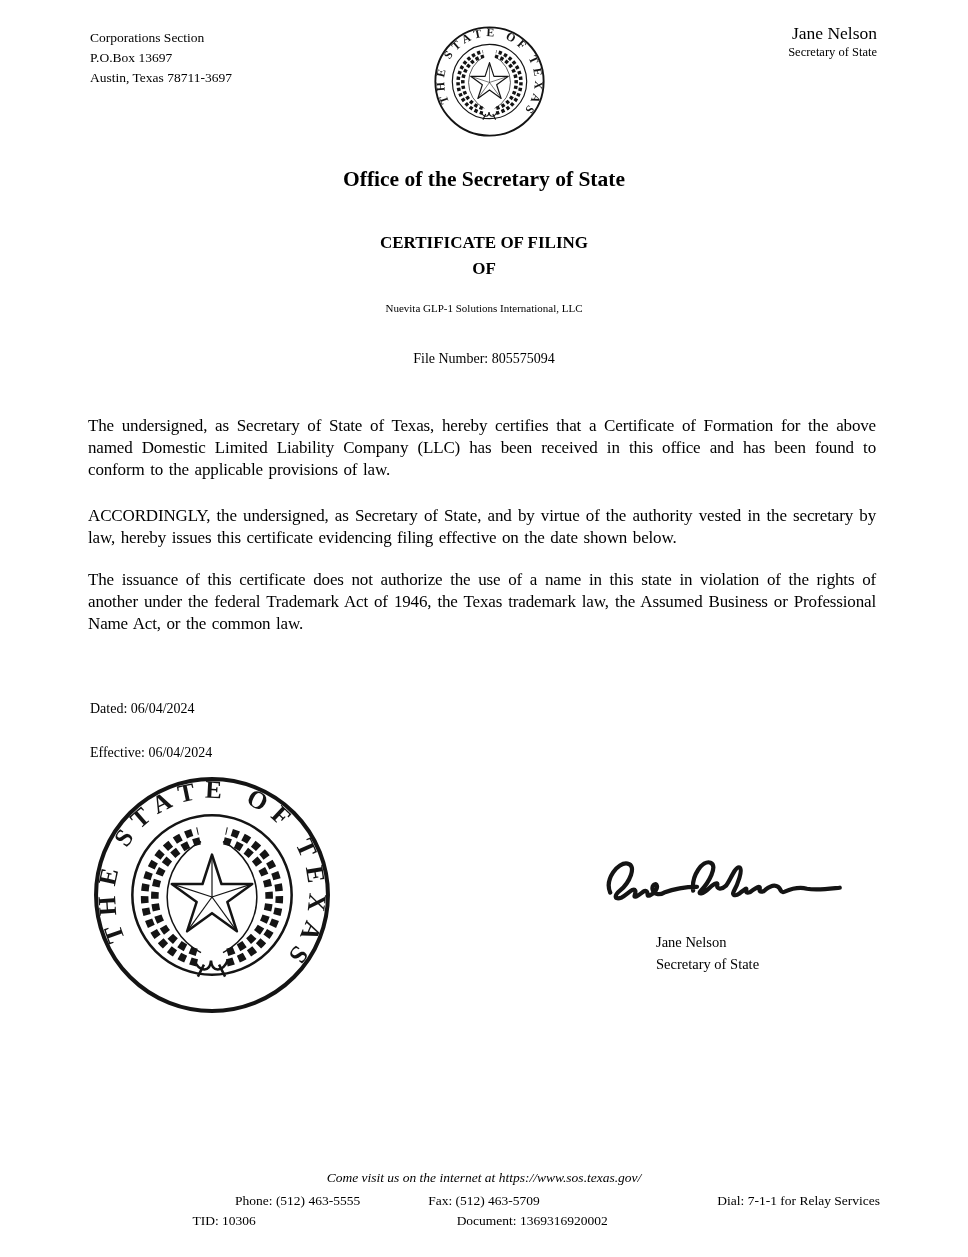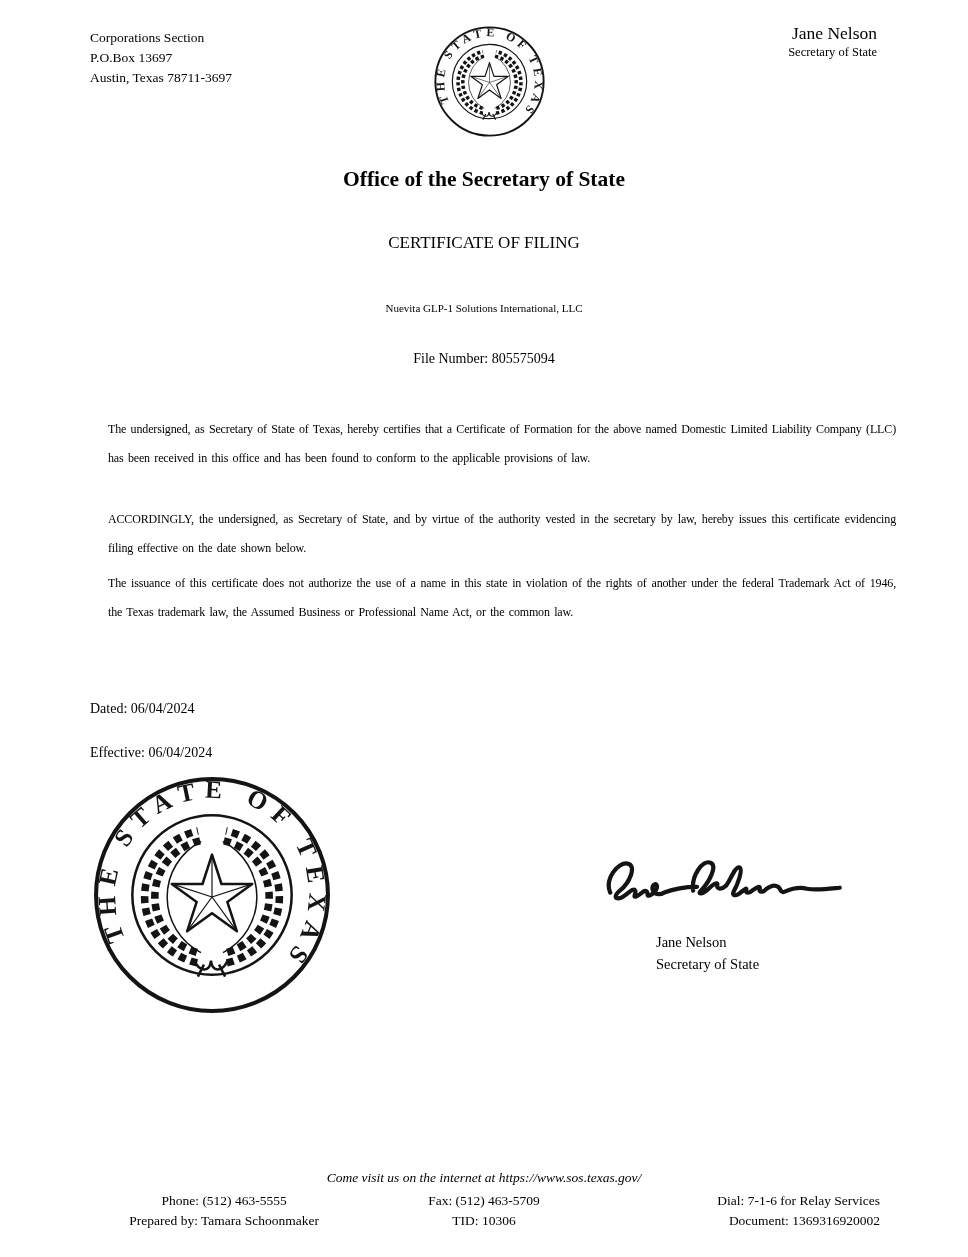--- a/index.html
+++ b/index.html
@@ -22,34 +22,34 @@
   .hdr-right .name { font-size:17.5px; line-height:22px; }
   .hdr-right .title { font-size:12.5px; line-height:16px; }
 
   .office-title {
     left:0; top:141px; width:100%;
     text-align:center; font-weight:bold; font-size:21.5px;margin-top:26px;
   }
 
   .cert-heading {
     left:0; top:230px; width:100%;
-    text-align:center; font-weight:normal; font-size:17px; line-height:26px;
+    text-align:center; font-weight:bold; font-size:17px; line-height:26px;
   }
   .entity-name {
     left:0; top:302px; width:100%;
     text-align:center; font-size:11px;
   }
   .file-number {
     left:0; top:351px; width:100%;
     text-align:center; font-size:14px;
   }
 
   .body-par {
-    left:108px; width:788px;
-    font-size:12px; line-height:29px;
+    left:88px; width:788px;
+    font-size:17px; line-height:22px;
     text-align:justify;
     letter-spacing:-0.15px; word-spacing:1.5px;
   }
   .p1 { top:415px; }
   .p2 { top:505px; }
   .p3 { top:569px; }
 
   .date-line { left:90px; font-size:14px; }
   .dated { top:701px; }
   .effective { top:745px; }
@@ -62,21 +62,21 @@
 
   .footer-visit {
     left:0; top:1170px; width:100%;
     text-align:center; font-style:italic; font-size:13.5px;
   }
   .footer-grid {
     left:88px; top:1191px; width:792px;
     display:grid; grid-template-columns:1.1fr 1fr 1.1fr;
     font-size:13.5px; line-height:19.5px;
   }
-  .footer-grid .c-left  { text-align:center; }
+  .footer-grid .c-left  { text-align:right; }
   .footer-grid .c-mid   { text-align:center; }
   .footer-grid .c-right { text-align:right; }
 
   svg text { font-family:"Liberation Serif", serif; }
 </style>
 </head>
 <body>
 
 <div class="page">
 
@@ -121,20 +121,21 @@
 
   <div class="abs hdr-right">
     <div class="name">Jane Nelson</div>
     <div class="title">Secretary of State</div>
   </div>
 
   <div class="abs office-title">Office of the Secretary of State</div>
 
   <div class="abs cert-heading">
     <div>CERTIFICATE OF FILING</div>
+    <div>OF</div>
   </div>
 
   <div class="abs entity-name">Nuevita GLP-1 Solutions International, LLC</div>
   <div class="abs file-number">File Number: 805575094</div>
 
   <p class="abs body-par p1">The undersigned, as Secretary of State of Texas, hereby certifies that a Certificate of Formation for the above named Domestic Limited Liability Company (LLC) has been received in this office and has been found to conform to the applicable provisions of law.</p>
   <p class="abs body-par p2">ACCORDINGLY, the undersigned, as Secretary of State, and by virtue of the authority vested in the secretary by law, hereby issues this certificate evidencing filing effective on the date shown below.</p>
   <p class="abs body-par p3">The issuance of this certificate does not authorize the use of a name in this state in violation of the rights of another under the federal Trademark Act of 1946, the Texas trademark law, the Assumed Business or Professional Name Act, or the common law.</p>
 
   <div class="abs date-line dated">Dated: 06/04/2024</div>
@@ -188,19 +189,18 @@
     </svg>
   </div>
 
   <div class="abs sig-name">Jane Nelson</div>
   <div class="abs sig-title">Secretary of State</div>
 
   <div class="abs footer-visit">Come visit us on the internet at https://www.sos.texas.gov/</div>
   <div class="abs footer-grid">
     <div class="c-left">Phone: (512) 463-5555</div>
     <div class="c-mid">Fax: (512) 463-5709</div>
-    <div class="c-right">Dial: 7-1-6 for Relay Services</div>
-    <div class="c-left">Prepared by: Tamara Schoonmaker</div>
+    <div class="c-right">Dial: 7-1-1 for Relay Services</div>
     <div class="c-mid">TID: 10306</div>
     <div class="c-right">Document: 1369316920002</div>
   </div>
 
 </div>
 
 </body></html>

